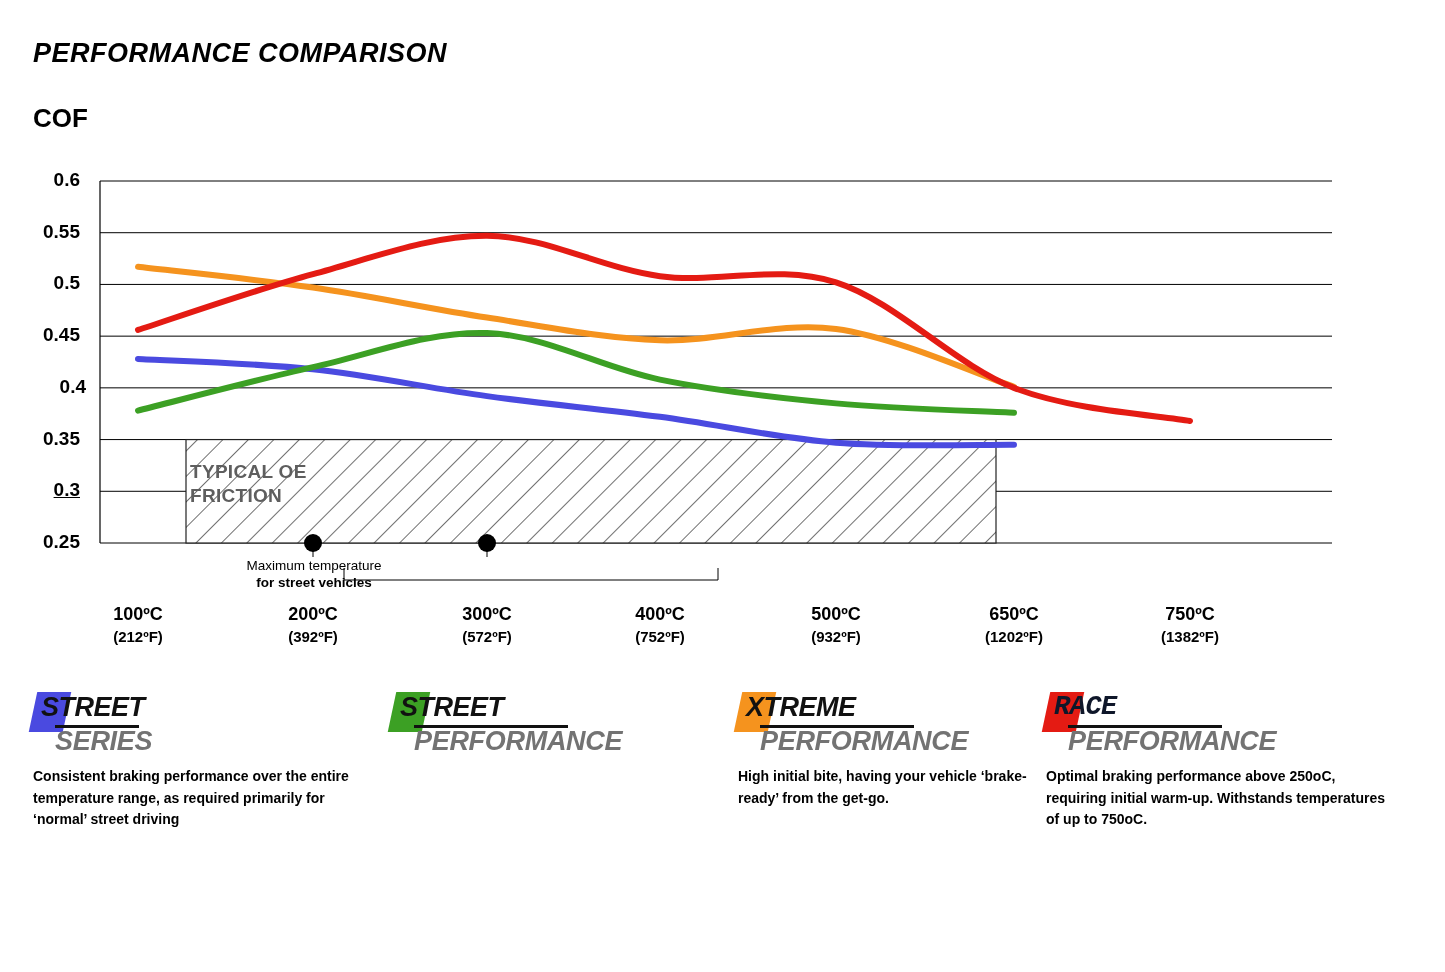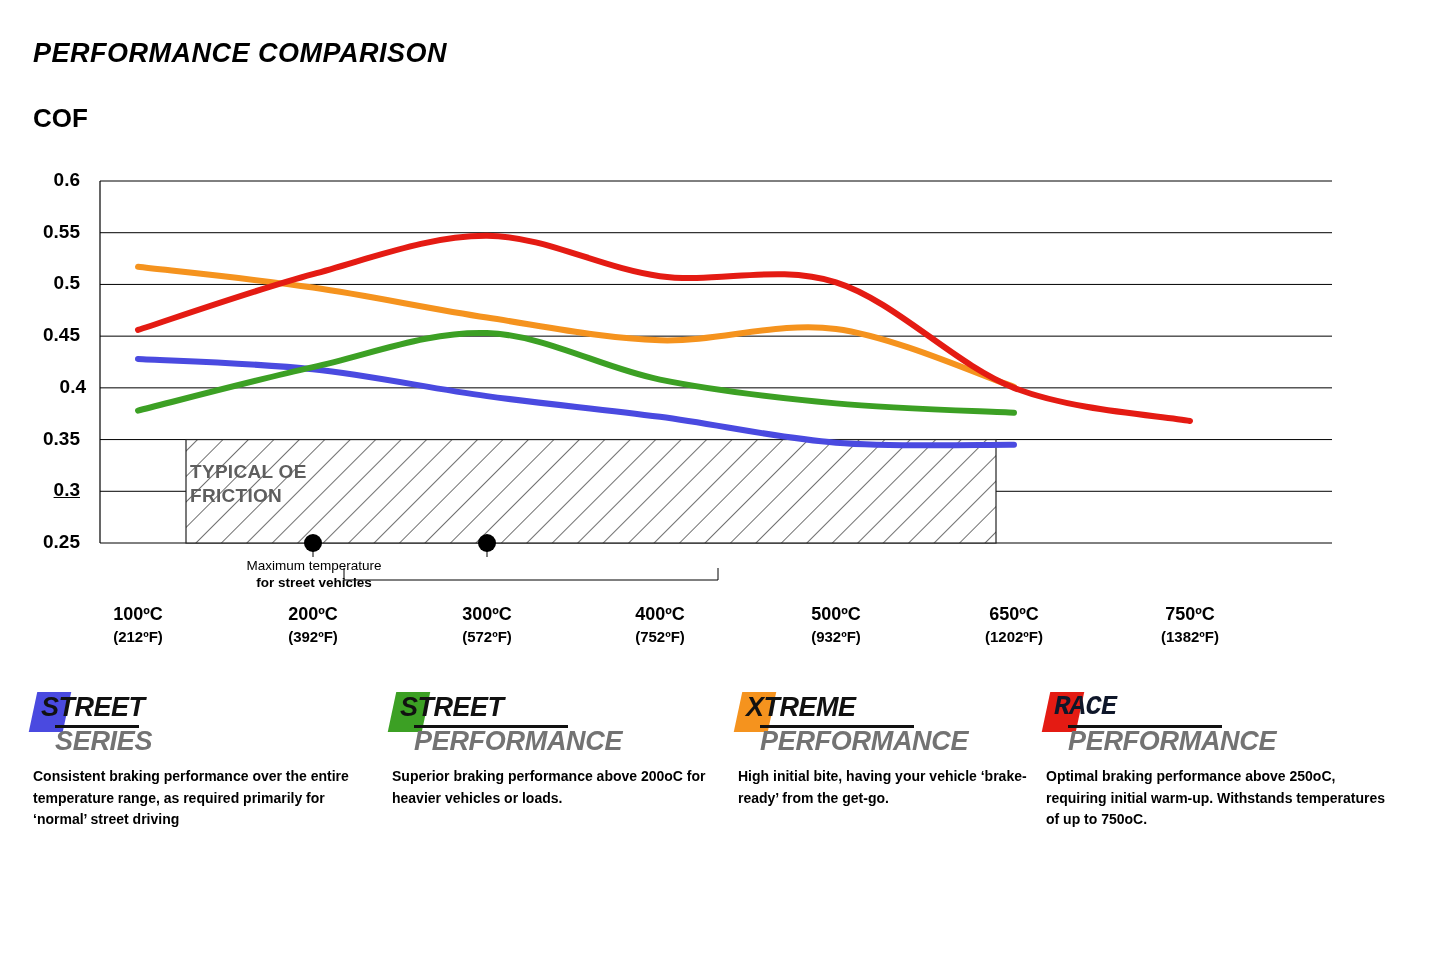--- a/index.html
+++ b/index.html
@@ -218,21 +218,20 @@
         </div>
         <div class="legend-desc">Consistent braking performance over the entire temperature range, as required primarily for ‘normal’ street driving</div>
       </div>
       <div class="legend-col" style="left: 392px; width: 330px;">
         <div class="logo">
           <div class="badge" style="background: rgb(60, 160, 36);"></div>
           <div class="word1" style="color: rgb(17, 17, 17);">STREET</div>
           <div class="rule" style="width: 154px;"></div>
           <div class="word2">PERFORMANCE</div>
         </div>
-        <div class="legend-desc">Superior braking performance above 200oC for heavier vehicles or loads.</div>
       </div>
       <div class="legend-col" style="left: 738px; width: 290px;">
         <div class="logo">
           <div class="badge" style="background: rgb(245, 147, 30);"></div>
           <div class="word1" style="color: rgb(17, 17, 17);">XTREME</div>
           <div class="rule" style="width: 154px;"></div>
           <div class="word2">PERFORMANCE</div>
         </div>
         <div class="legend-desc">High initial bite, having your vehicle ‘brake-ready’ from the get-go.</div>
       </div>

